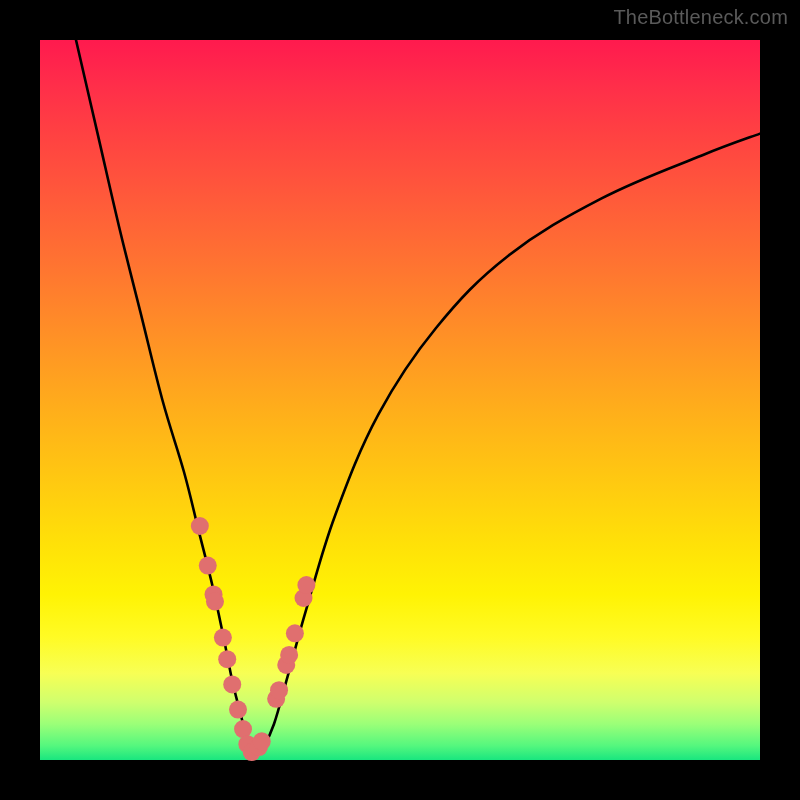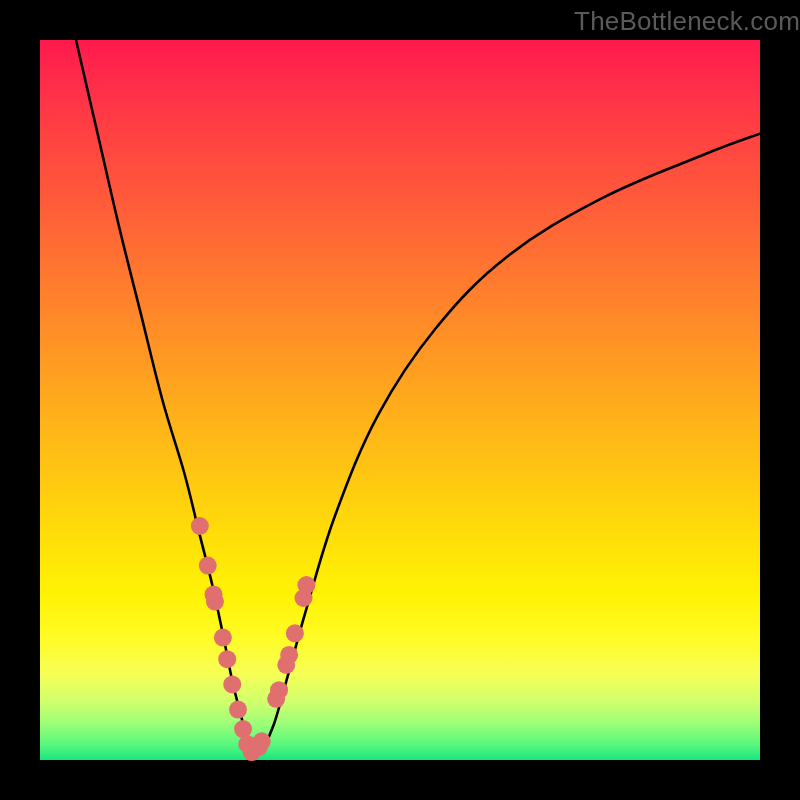--- a/index.html
+++ b/index.html
@@ -38,23 +38,23 @@
       #f7ff55 88%,
       #cfff6e 92%,
       #9bff78 95%,
       #55f77e 98%,
       #19e67f 100%
     );
   }
   .watermark {
     position: absolute;
     top: 6px;
-    right: 0;
+    right: 12px;
     color: #5a5a5a;
-    font-size: 26px;
+    font-size: 20px;
     font-weight: 500;
     letter-spacing: 0.2px;
     user-select: none;
   }
   .curve-svg {
     position: absolute;
     left: 0;
     top: 0;
     width: 720px;
     height: 720px;

